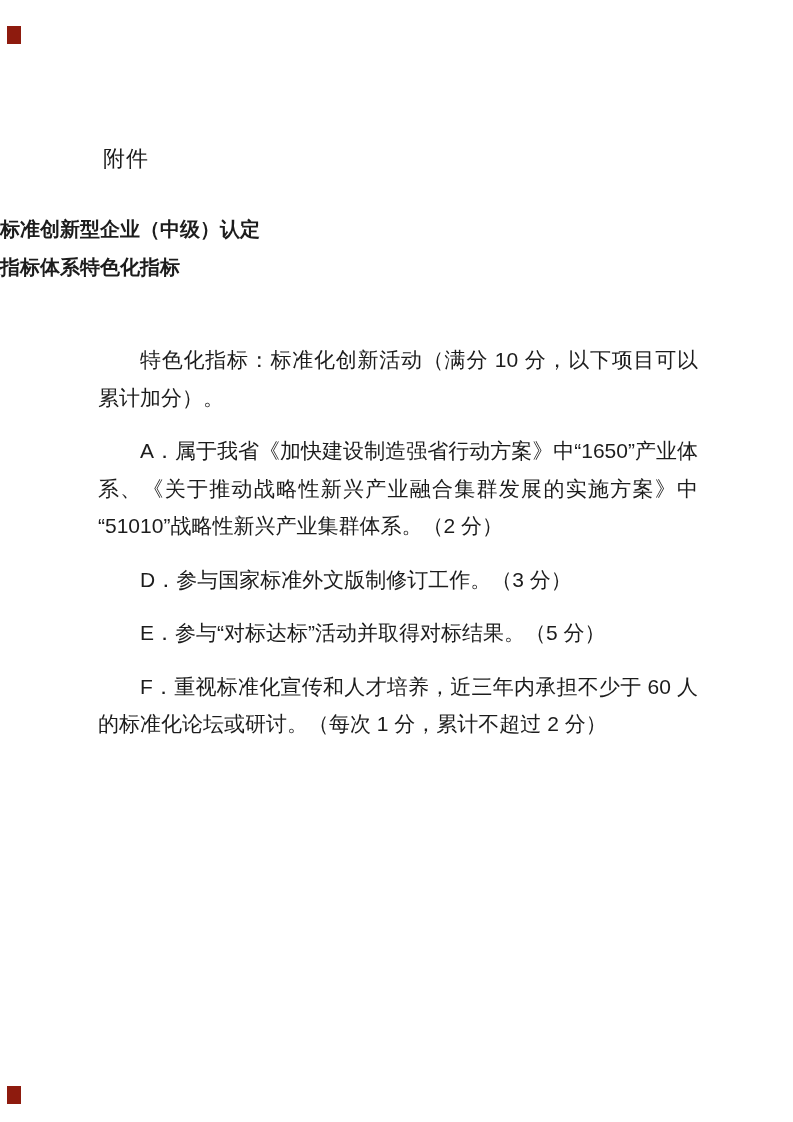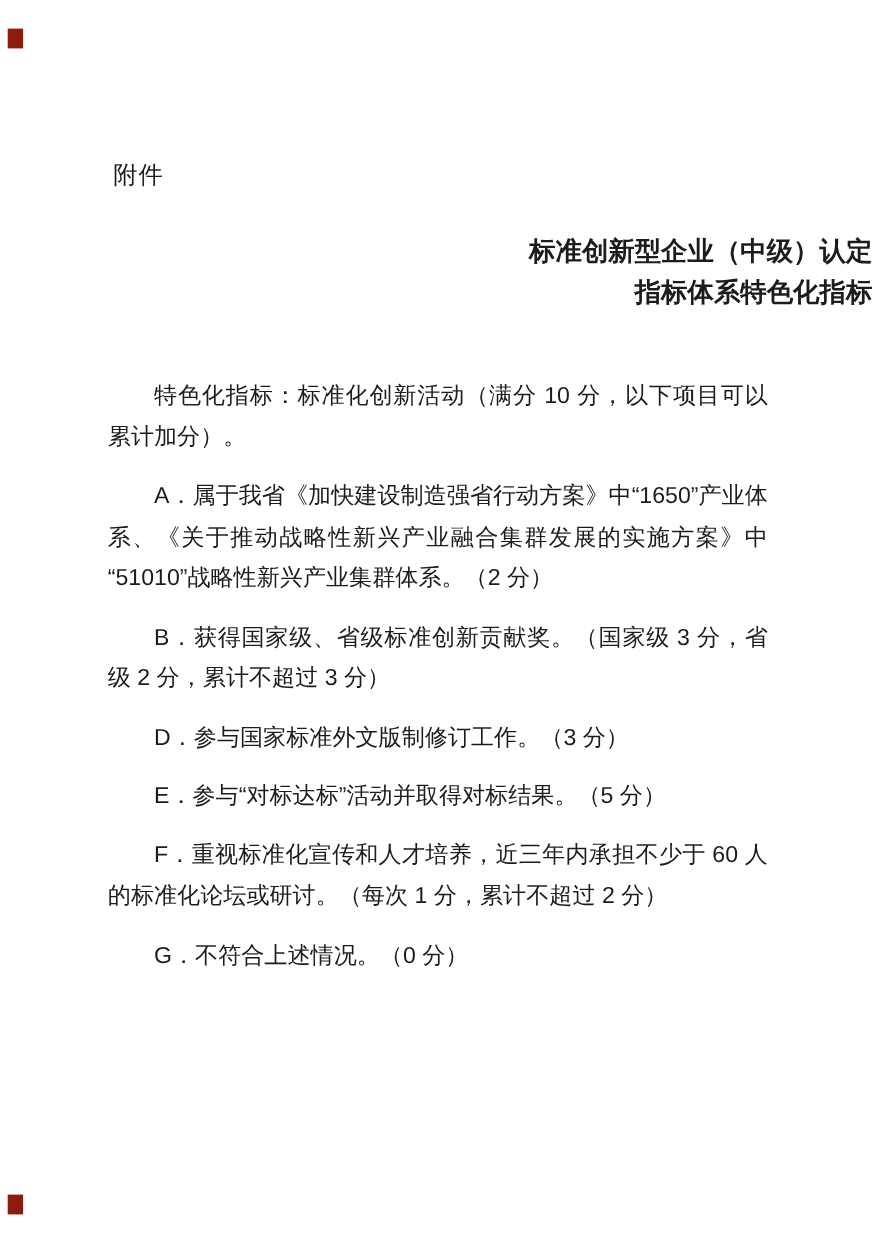--- a/index.html
+++ b/index.html
@@ -26,22 +26,22 @@
     top: 144px;
     font-size: 22px;
     letter-spacing: 1px;
   }
   .title {
     position: absolute;
     left: 0;
     right: 0;
     top: 210px;
     margin: 0;
-    text-align: right;
-    font-size: 24px;
+    text-align: left;
+    font-size: 20px;
     font-weight: bold;
     line-height: 38px;
   }
   .title .tl { display: block; }
   .doc-body {
     position: absolute;
     left: 82px;
     top: 325px;
     width: 632px;
     font-size: 21px;
@@ -66,20 +66,18 @@
   <div class="attachment">附件</div>
 
   <h1 class="title">
     <span class="tl">标准创新型企业（中级）认定</span>
     <span class="tl">指标体系特色化指标</span>
   </h1>
 
   <div class="doc-body">
     <p>特色化指标：标准化创新活动（满分 10 分，以下项目可以累计加分）。</p>
     <p>A．属于我省《加快建设制造强省行动方案》中“1650”产业体系、《关于推动战略性新兴产业融合集群发展的实施方案》中“51010”战略性新兴产业集群体系。（2 分）</p>
-    <p>B．获得国家级、省级标准创新贡献奖。（国家级 3 分，省级 2 分，累计不超过 3 分）</p>
     <p>D．参与国家标准外文版制修订工作。（3 分）</p>
     <p>E．参与“对标达标”活动并取得对标结果。（5 分）</p>
     <p>F．重视标准化宣传和人才培养，近三年内承担不少于 60 人的标准化论坛或研讨。（每次 1 分，累计不超过 2 分）</p>
-    <p>G．不符合上述情况。（0 分）</p>
   </div>
 
 </div>
 
 </body></html>

